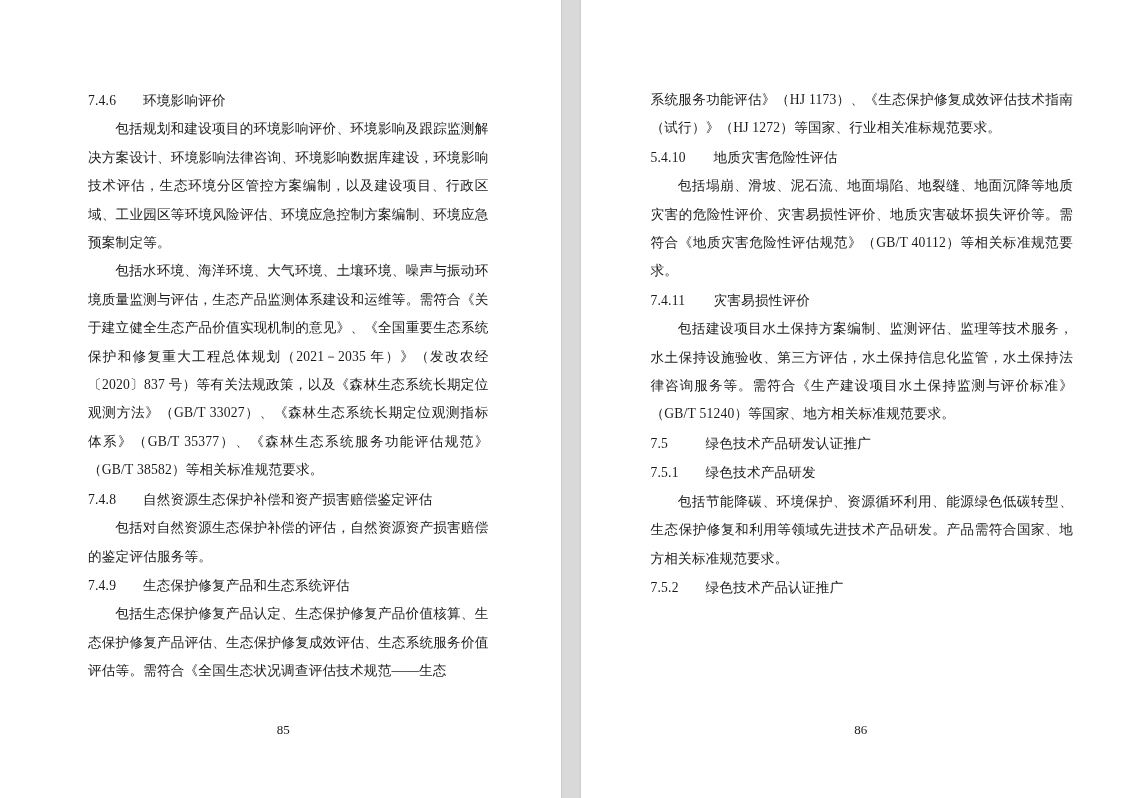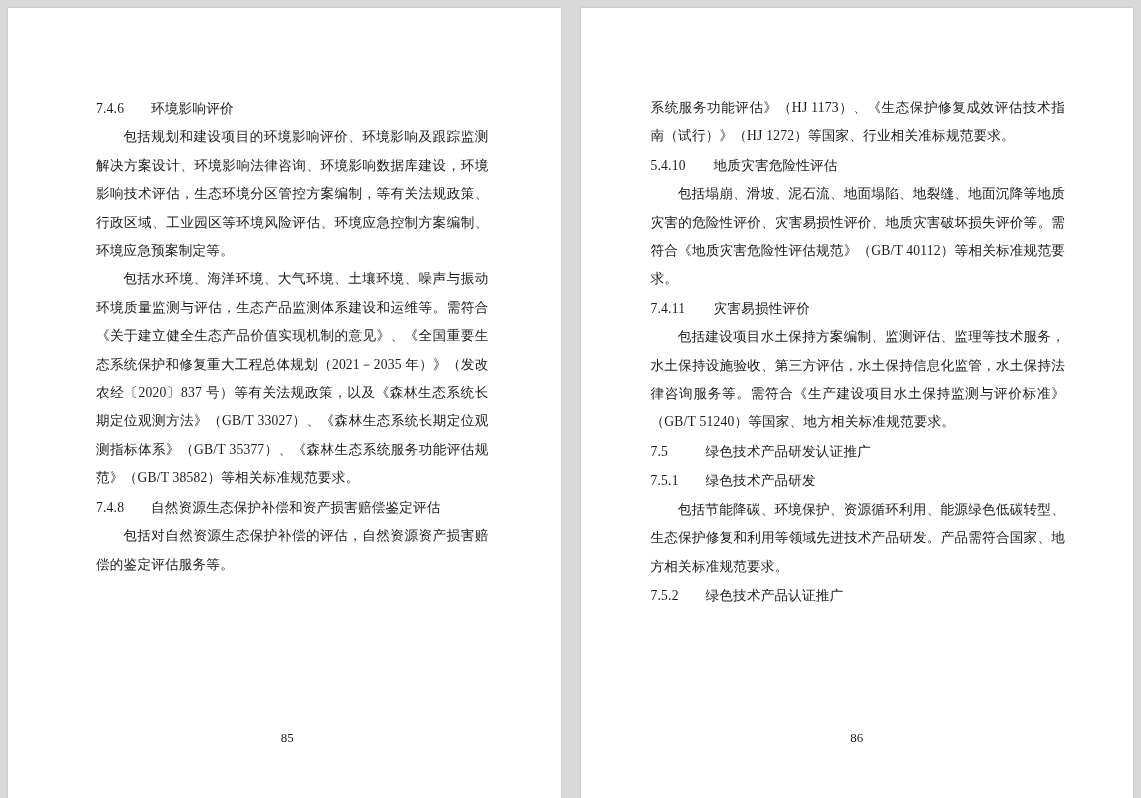--- a/index.html
+++ b/index.html
@@ -9,21 +9,21 @@
     width: 1141px;
     height: 798px;
     overflow: hidden;
     font-family: "Liberation Serif", "DejaVu Serif", serif;
   }
   .spread {
     display: flex;
     width: 1141px;
     height: 694px;
     gap: 20px;
-    padding: 8px;
+    padding: 0;
     box-sizing: border-box;
   }
   .page {
     background: #ffffff;
     width: 565px;
     height: 798px;
     box-sizing: border-box;
     position: relative;
     box-shadow: 0 0 2px rgba(0,0,0,0.18);
     overflow: hidden;
@@ -80,24 +80,26 @@
   .page.left .page-num { left: 6px; }
 </style>
 </head>
 <body>
 
 <div class="spread">
 
   <div class="page left">
     <div class="page-inner">
       <p class="heading"><span class="num">7.4.6</span><span class="htext">环境影响评价</span></p>
-      <p class="body">包括规划和建设项目的环境影响评价、环境影响及跟踪监测解决方案设计、环境影响法律咨询、环境影响数据库建设，环境影响技术评估，生态环境分区管控方案编制，等有关法规政策、行政区域、工业园区等环境风险评估、环境应急控制方案编制、环境应急预案制定等。</p>
+      <p class="body">包括规划和建设项目的环境影响评价、环境影响及跟踪监测解决方案设计、环境影响法律咨询、环境影响数据库建设，环境影响技术评估，生态环境分区管控方案编制，以及建设项目、行政区域、工业园区等环境风险评估、环境应急控制方案编制、环境应急预案制定等。</p>
       <p class="body">包括水环境、海洋环境、大气环境、土壤环境、噪声与振动环境质量监测与评估，生态产品监测体系建设和运维等。需符合《关于建立健全生态产品价值实现机制的意见》、《全国重要生态系统保护和修复重大工程总体规划（2021－2035 年）》（发改农经〔2020〕837 号）等有关法规政策，以及《森林生态系统长期定位观测方法》（GB/T 33027）、《森林生态系统长期定位观测指标体系》（GB/T 35377）、《森林生态系统服务功能评估规范》（GB/T 38582）等相关标准规范要求。</p>
       <p class="heading"><span class="num">7.4.8</span><span class="htext">自然资源生态保护补偿和资产损害赔偿鉴定评估</span></p>
       <p class="body">包括对自然资源生态保护补偿的评估，自然资源资产损害赔偿的鉴定评估服务等。</p>
+      <p class="heading"><span class="num">7.4.9</span><span class="htext">生态保护修复产品和生态系统评估</span></p>
+      <p class="body">包括生态保护修复产品认定、生态保护修复产品价值核算、生态保护修复产品评估、生态保护修复成效评估、生态系统服务价值评估等。需符合《全国生态状况调查评估技术规范——生态</p>
     </div>
     <div class="page-num">85</div>
   </div>
 
   <div class="page right">
     <div class="page-inner">
       <p>系统服务功能评估》（HJ 1173）、《生态保护修复成效评估技术指南（试行）》（HJ 1272）等国家、行业相关准标规范要求。</p>
       <p class="heading"><span class="num wide">5.4.10</span><span class="htext">地质灾害危险性评估</span></p>
       <p class="body">包括塌崩、滑坡、泥石流、地面塌陷、地裂缝、地面沉降等地质灾害的危险性评价、灾害易损性评价、地质灾害破坏损失评价等。需符合《地质灾害危险性评估规范》（GB/T 40112）等相关标准规范要求。</p>
       <p class="heading"><span class="num wide">7.4.11</span><span class="htext">灾害易损性评价</span></p>

